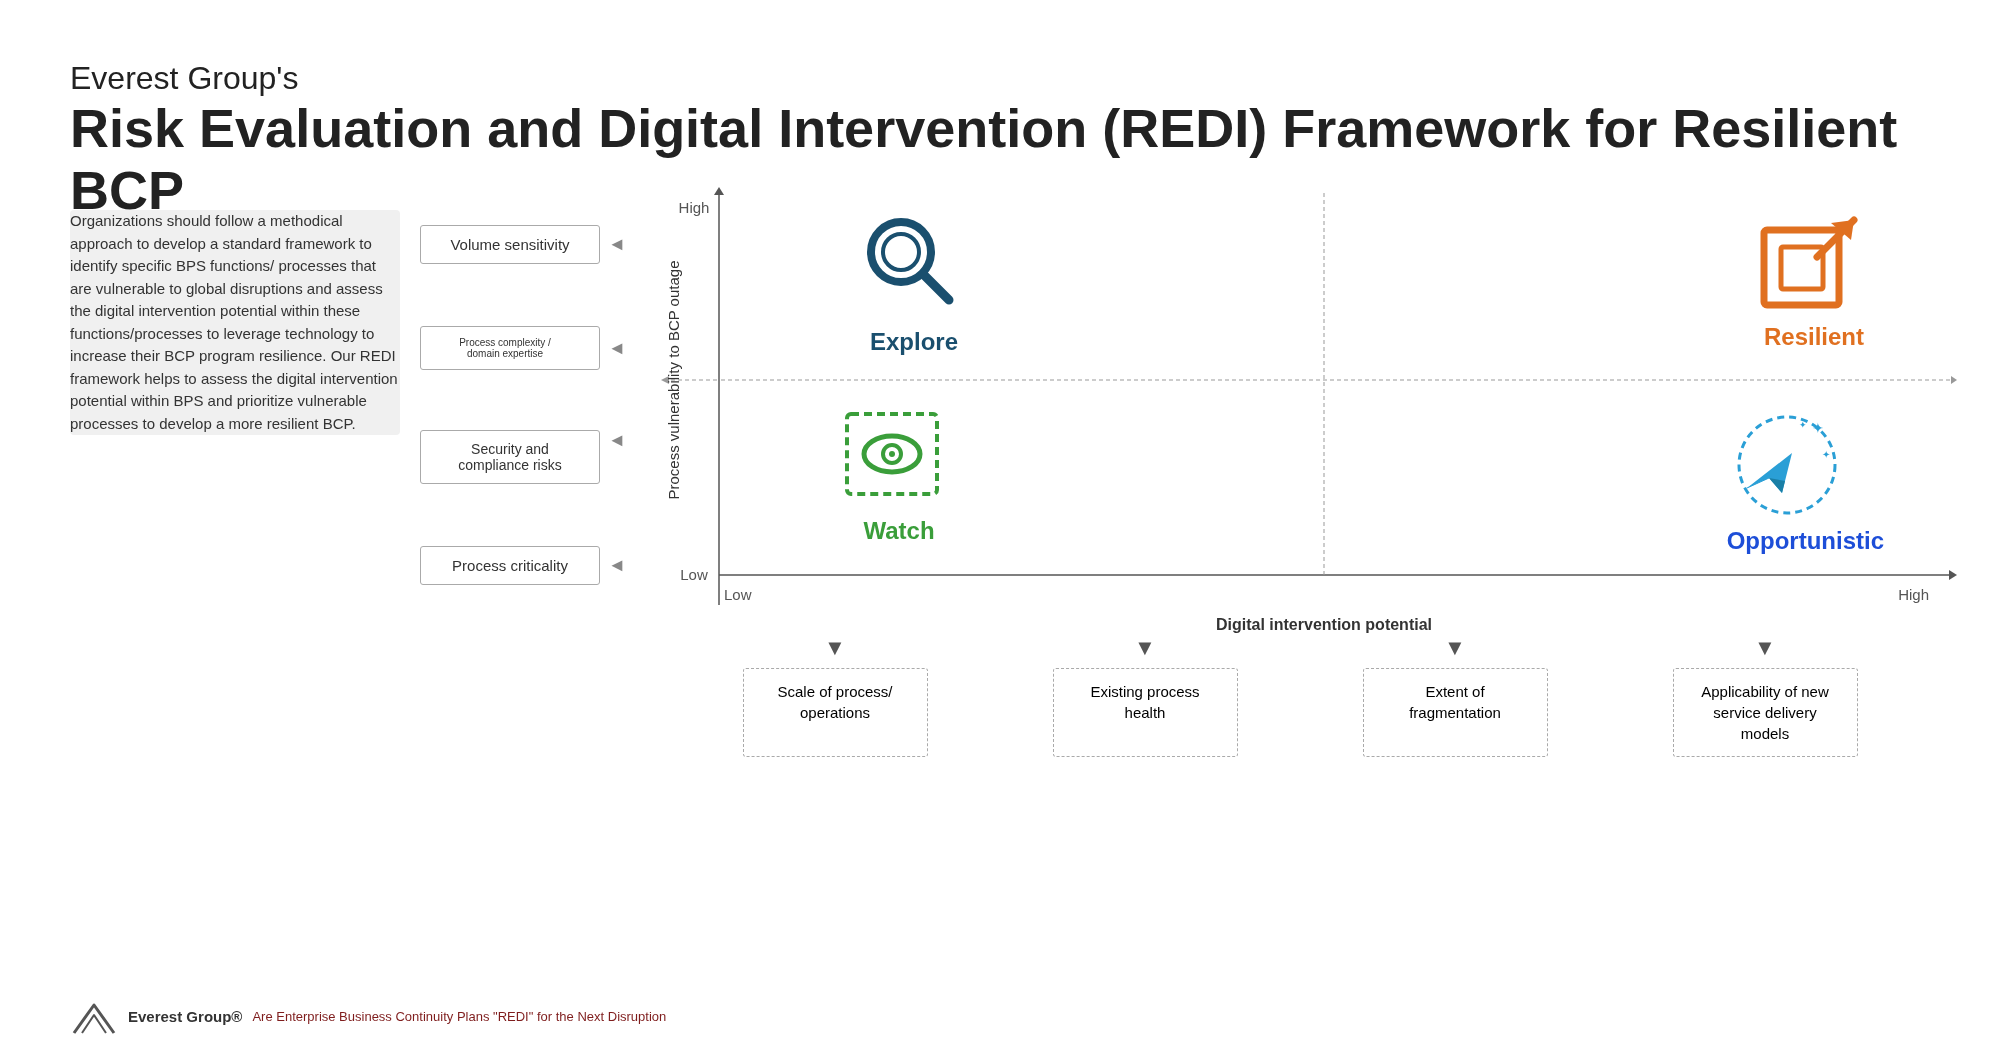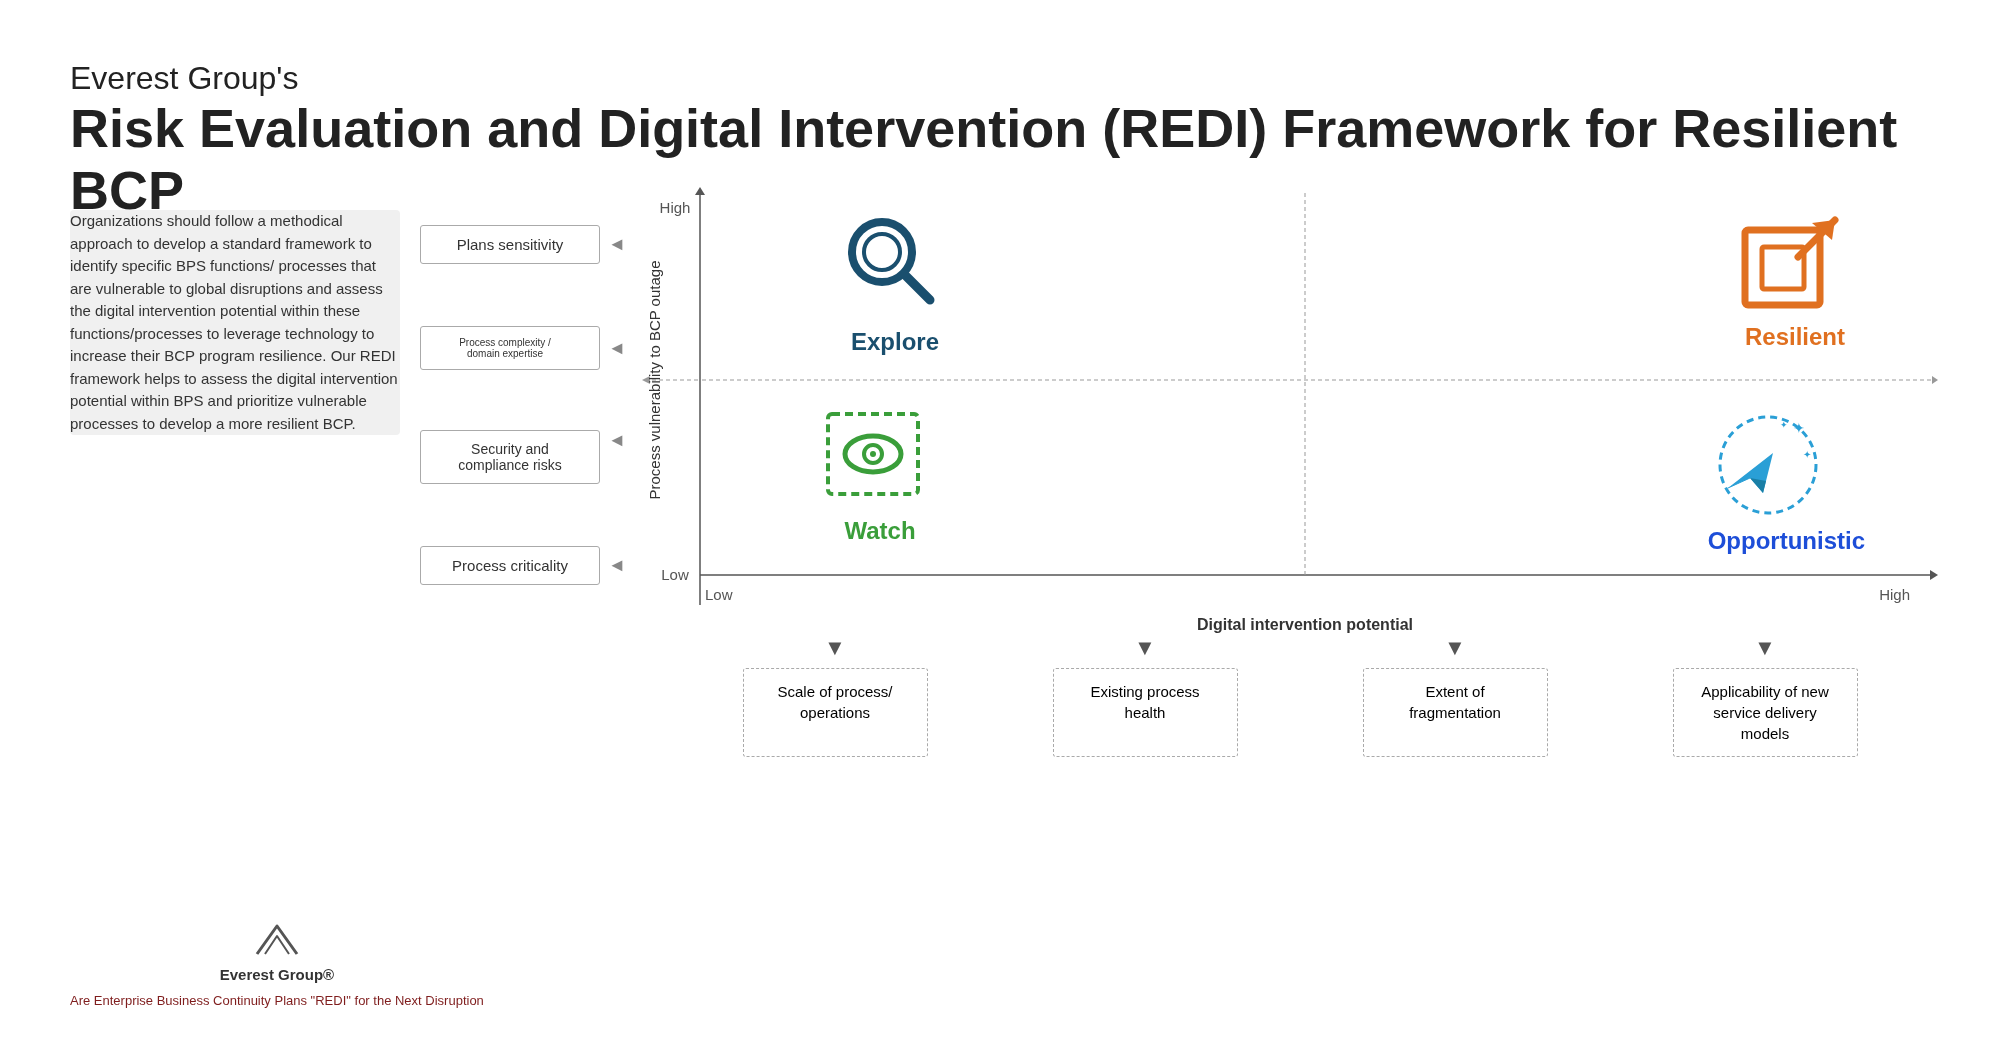--- a/index.html
+++ b/index.html
@@ -65,21 +65,21 @@
     .arrow-left {
       display: inline-block;
       color: #888;
       font-size: 18px;
     }
 
     
     .chart-area {
       position: absolute;
       top: 185px;
-      left: 640px;
+      left: 659px;
       width: 1300px;
       height: 450px;
     }
 
     
     .chart-svg {
       position: absolute;
       top: 0;
       left: 0;
       width: 100%;
@@ -93,26 +93,25 @@
       color: #000000;
       text-align: center;
       width: 185px;
       line-height: 1.4;
       background: #fff;
     }
 
     
     .footer {
       position: absolute;
-      bottom: 39px;
+      bottom: 12px;
       left: 70px;
       display: flex;
       align-items: center;
       gap: 10px;
-      flex-direction: column;
     }
     .footer-text {
       font-size: 13px;
       color: #7f1d1d;
     }
     .footer-brand {
       font-size: 15px;
       font-weight: 700;
       color: #333;
     }
@@ -125,21 +124,21 @@
   <div class="main-title-line2">Risk Evaluation and Digital Intervention (REDI) Framework for Resilient BCP</div>
 </div>
 
 <div class="description-box">
   <span>Organizations should follow a methodical approach to develop a standard framework to identify specific BPS functions/ processes that are vulnerable to global disruptions and assess the digital intervention potential within these functions/processes to leverage technology to increase their BCP program resilience. Our REDI framework helps to assess the digital intervention potential within BPS and prioritize vulnerable processes to develop a more resilient BCP.</span>
 </div>
 
 <div class="factor-labels">
 
   <div style="display:flex;align-items:center;margin-bottom:62px;margin-top:20px;">
-    <div class="factor-box">Plans sensitivity</div>
+    <div class="factor-box">Volume sensitivity</div>
     <span class="arrow-left" style="margin-left:8px;">◄</span>
   </div>
 
   <div style="display:flex;align-items:center;margin-bottom:60px;">
     <div class="factor-box" style="font-size:10px;padding-left:6px;">Process complexity /<br>domain expertise</div>
     <span class="arrow-left" style="margin-left:8px;">◄</span>
   </div>
 
   <div style="display:flex;margin-bottom:62px;">
     <div class="factor-box" style="font-size:14px;">Security and<br>compliance risks</div>

